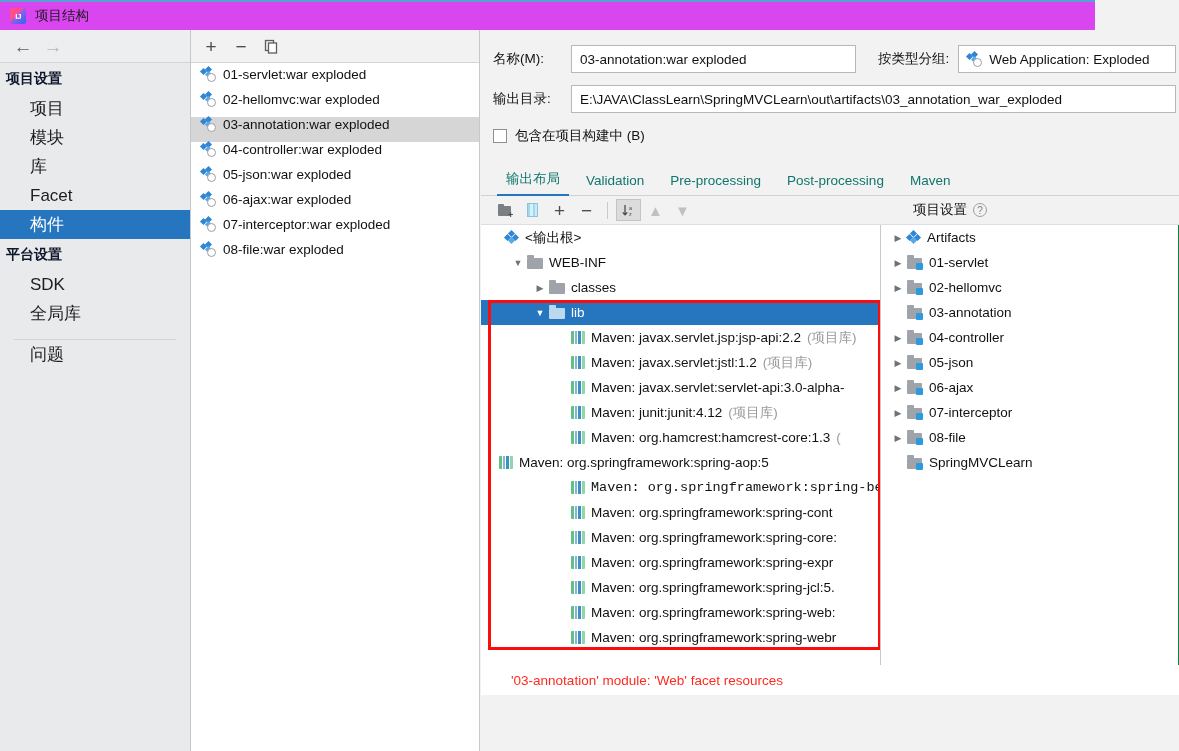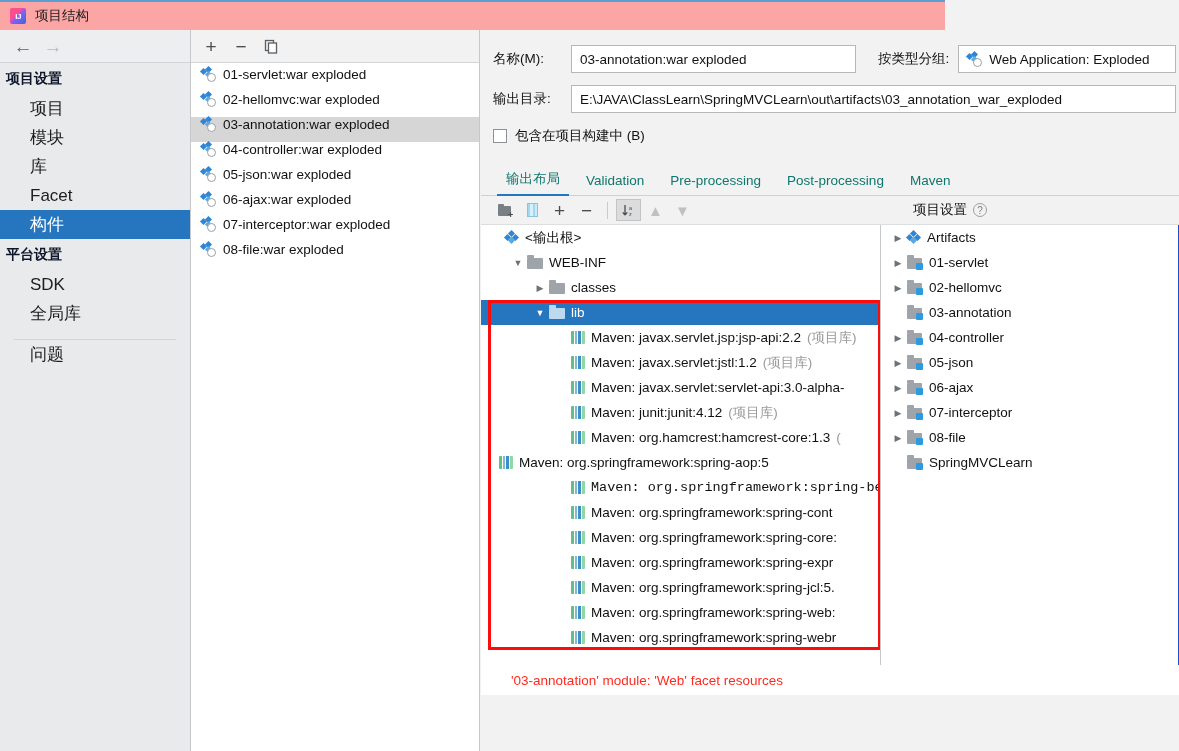--- a/index.html
+++ b/index.html
@@ -11,22 +11,22 @@
     -webkit-font-smoothing: antialiased;
   }
   #app {
     position: relative;
     width: 1179px; height: 751px;
     background: #f2f2f2;
   }
 
   
   #titlebar {
-    position: absolute; left: 0; top: 0; width: 945px; height: 30px;
-    background: #fca5a5;
+    position: absolute; left: 0; top: 0; width: 1095px; height: 30px;
+    background: #d946ef;
     border-top: 2px solid #5a9fd4;
     box-sizing: border-box;
   }
   #titlebar .tb-inner {
     display: flex; align-items: center; height: 28px; padding-left: 10px;
   }
   .app-icon {
     width: 16px; height: 16px; margin-right: 9px; position: relative;
     border-radius: 2px;
     background: linear-gradient(135deg,#ff4d8d 0%, #ff4d8d 38%, #8a5cf6 52%, #2d6ae0 100%);
@@ -226,21 +226,21 @@
   }
   #avail-label { font-size: 13.5px; color: #111; }
   .help-circle {
     width: 14px; height: 14px; border: 1px solid #9aa0a5; border-radius: 50%;
     color: #7b8084; font-size: 10px; display:flex; align-items:center; justify-content:center;
     box-sizing: border-box;
   }
 
   
   #trees {
-    position: relative; height: 440px; background: #1d4ed8;
+    position: relative; height: 440px; background: #15803d;
     display: flex;
   }
   #output-tree {
     position: relative;
     width: 400px; height: 440px; overflow: hidden;
     background: #ffffff;
     border-right: 1px solid #c6c9cc;
     box-sizing: border-box;
   }
   #avail-tree {

